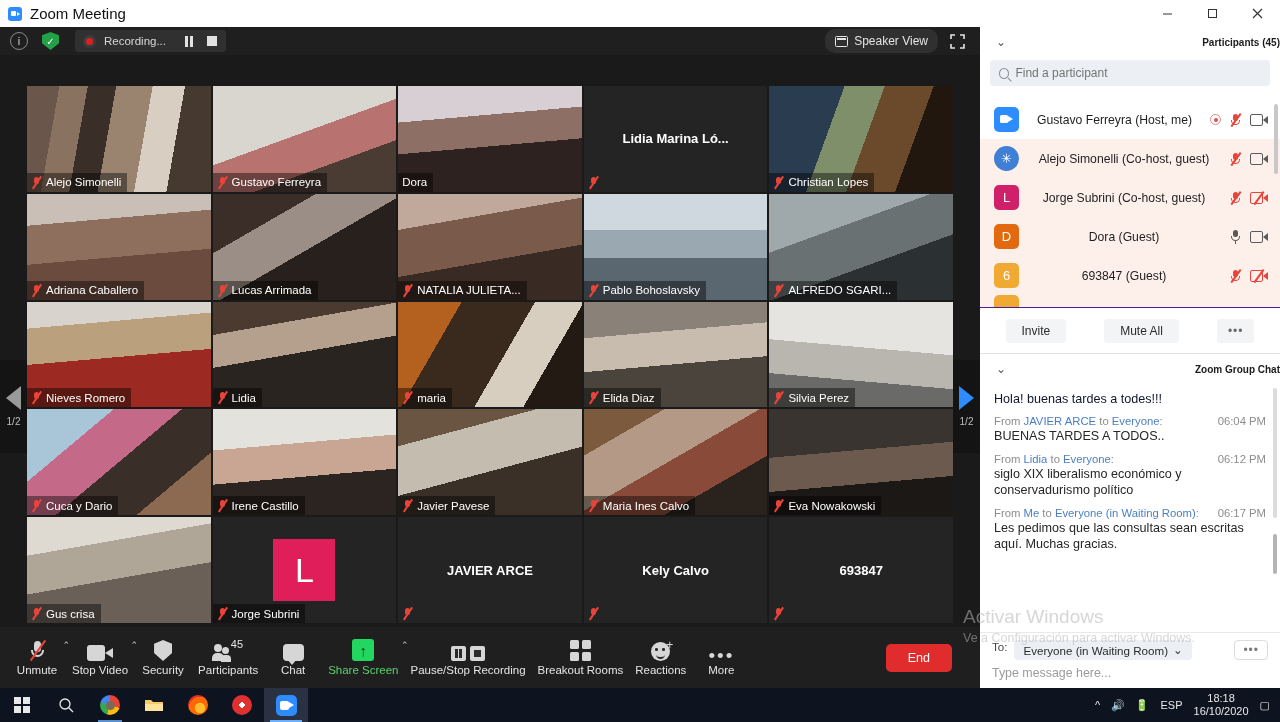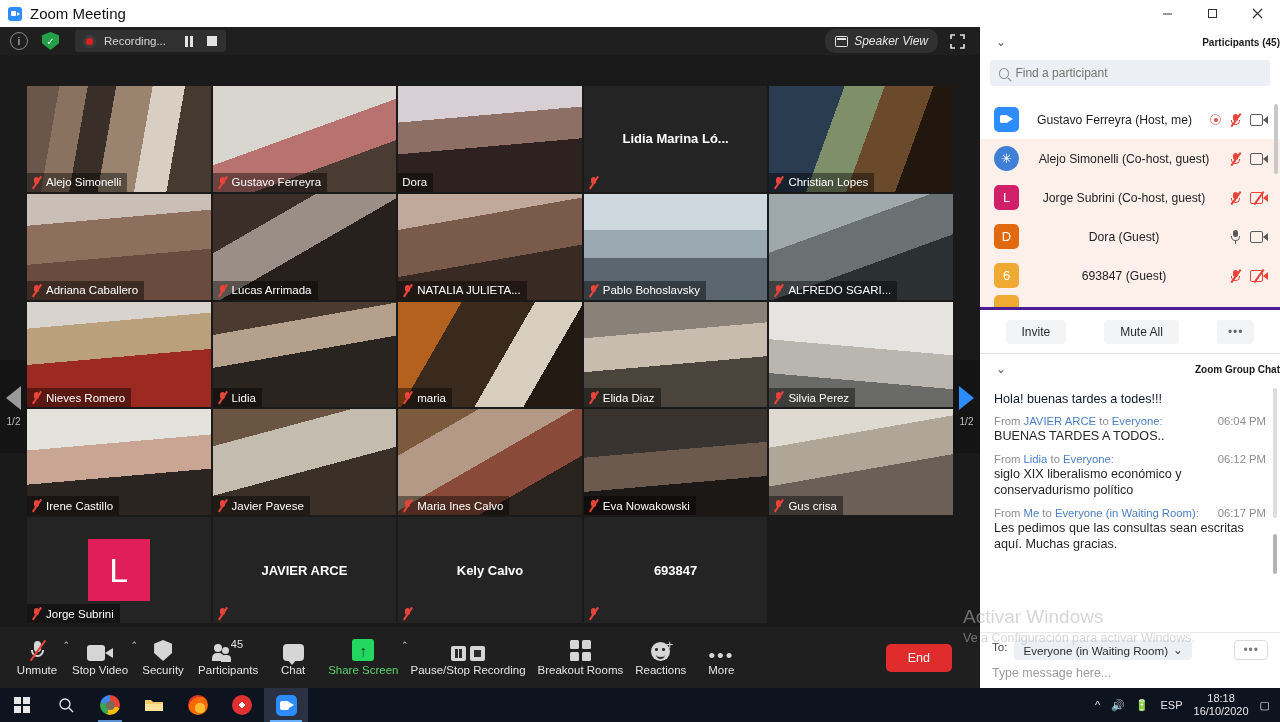--- a/index.html
+++ b/index.html
@@ -67,21 +67,21 @@
     justify-content: center; margin-left: 6px;
   }
   .rec-pause i {
     display: block; width: 3px; height: 11px; background: #e2e2e2;
     box-shadow: 5px 0 0 #e2e2e2;
   }
   .rec-stop i { display: block; width: 10px; height: 10px; background: #e2e2e2; }
   .hdr-right { margin-left: auto; display: flex; align-items: center; gap: 6px; padding-right: 10px; }
   .view-btn {
     height: 24px; background: #303030; border-radius: 10px; color: #e4e4e4;
-    font-size: 12px; display: flex; align-items: center; gap: 6px; padding: 0 10px; font-style: italic;
+    font-size: 12px; display: flex; align-items: center; gap: 6px; padding: 0 10px;
   }
   .view-ico { width: 13px; height: 11px; border: 1.4px solid #e4e4e4; border-radius: 1.5px; position: relative; }
   .view-ico::after {
     content: ""; position: absolute; top: 1px; left: 1px; right: 1px; height: 2.5px;
     background: #e4e4e4;
   }
   .fs-btn { width: 26px; height: 24px; display: flex; align-items: center; justify-content: center; }
 
   
   .stage {
@@ -267,21 +267,21 @@
   .mic-on-sm s { position: absolute; left: 6px; top: 12px; width: 1.4px; height: 3px; background: #5a5a5a; }
   .cam-sm { width: 18px; height: 12px; position: relative; }
   .cam-sm i { position: absolute; left: 0; top: 0; width: 13px; height: 12px; border: 1.4px solid #5a5a5a; border-radius: 2px; }
   .cam-sm::after { content: ""; position: absolute; right: 0; top: 2px; border-top: 4px solid transparent; border-bottom: 4px solid transparent; border-right: 5px solid #5a5a5a; }
   .cam-sm.off i { border-color: #e8443a; }
   .cam-sm.off::after { border-right-color: #e8443a; }
   .cam-sm.off::before { content: ""; position: absolute; left: 8px; top: -2px; width: 1.6px; height: 16px; background: #e8443a; transform: rotate(36deg); z-index: 2; }
   .plist-scroll { position: absolute; right: 2px; top: 4px; width: 4px; height: 70px; background: #c8c8c8; border-radius: 2px; }
   .pbtns {
     height: 46px; display: flex; align-items: center; justify-content: center;
-    gap: 38px; border-top: 3px solid #4c1d95; flex: none;
+    gap: 38px; border-top: 1px solid #4c1d95; flex: none;
   }
   .pbtn {
     font-size: 12px; color: #2b2b2b; background: #f3f4f6; border-radius: 4px;
     padding: 5px 16px;
   }
   .pbtn.dots { padding: 5px 11px; color: #6a6a6a; letter-spacing: 1px; }
 
   .chatpanel { flex: 1; display: flex; flex-direction: column; border-top: 1px solid #e2e2e2; position: relative; }
   .chat-body { flex: 1; overflow: hidden; padding: 2px 14px 0; position: relative; }
   .chat-first { font-size: 12.6px; color: #0f172a; margin: 6px 0 2px; }
@@ -480,20 +480,27 @@
           <div class="nameplate">
             <span class="mutemic"></span>
             <span>Elida Diaz</span>
           </div>
         </div>
         <div class="tile">
           <div class="feed" style="background: linear-gradient(185deg, rgb(230, 228, 224) 0px, rgb(230, 228, 224) 44%, rgb(185, 182, 176) 44%, rgb(185, 182, 176) 72%, rgb(106, 106, 104) 72%, rgb(106, 106, 104) 100%);"></div>
           <div class="nameplate">
             <span class="mutemic"></span>
             <span>Silvia Perez</span>
+          </div>
+        </div>
+        <div class="tile">
+          <div class="feed" style="background: linear-gradient(140deg, rgb(168, 198, 216) 0px, rgb(168, 198, 216) 28%, rgb(196, 106, 136) 28%, rgb(196, 106, 136) 50%, rgb(58, 46, 40) 50%, rgb(58, 46, 40) 76%, rgb(140, 106, 82) 76%, rgb(140, 106, 82) 100%);"></div>
+          <div class="nameplate">
+            <span class="mutemic"></span>
+            <span>Cuca y Dario</span>
           </div>
         </div>
         <div class="tile">
           <div class="feed" style="background: linear-gradient(175deg, rgb(228, 226, 220) 0px, rgb(228, 226, 220) 34%, rgb(201, 166, 148) 34%, rgb(201, 166, 148) 62%, rgb(44, 36, 32) 62%, rgb(44, 36, 32) 100%);"></div>
           <div class="nameplate">
             <span class="mutemic"></span>
             <span>Irene Castillo</span>
           </div>
         </div>
         <div class="tile">

